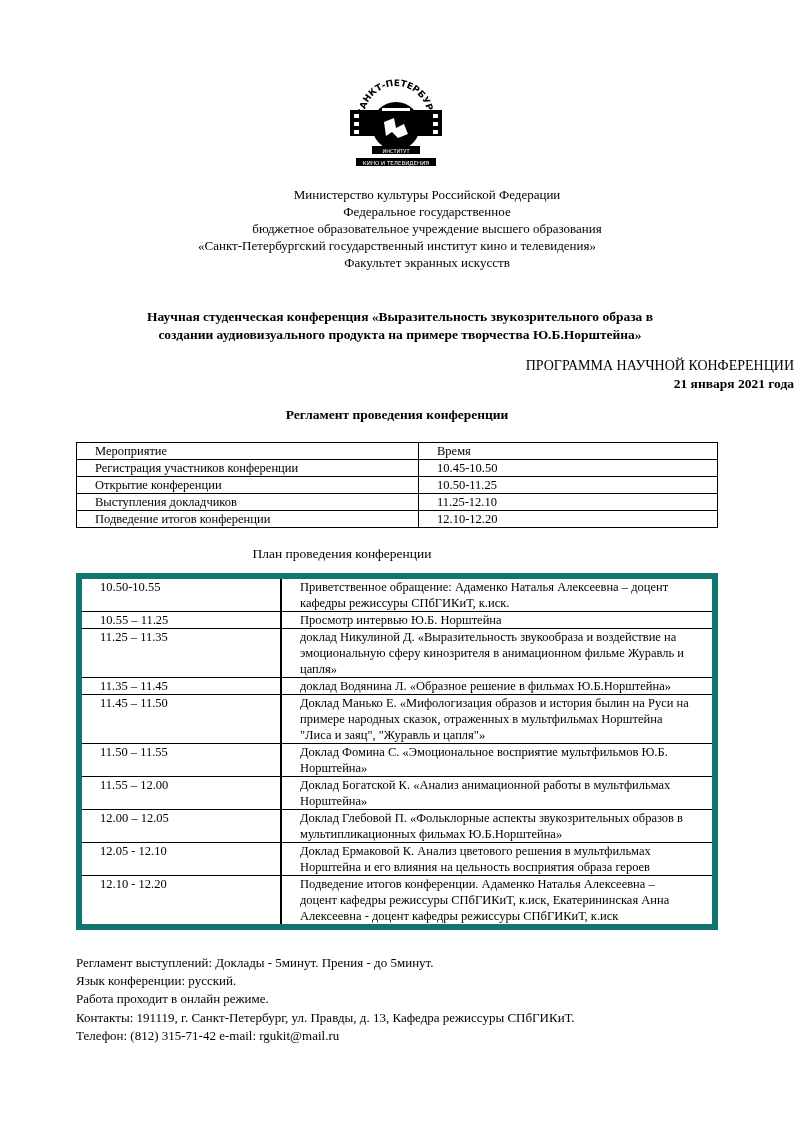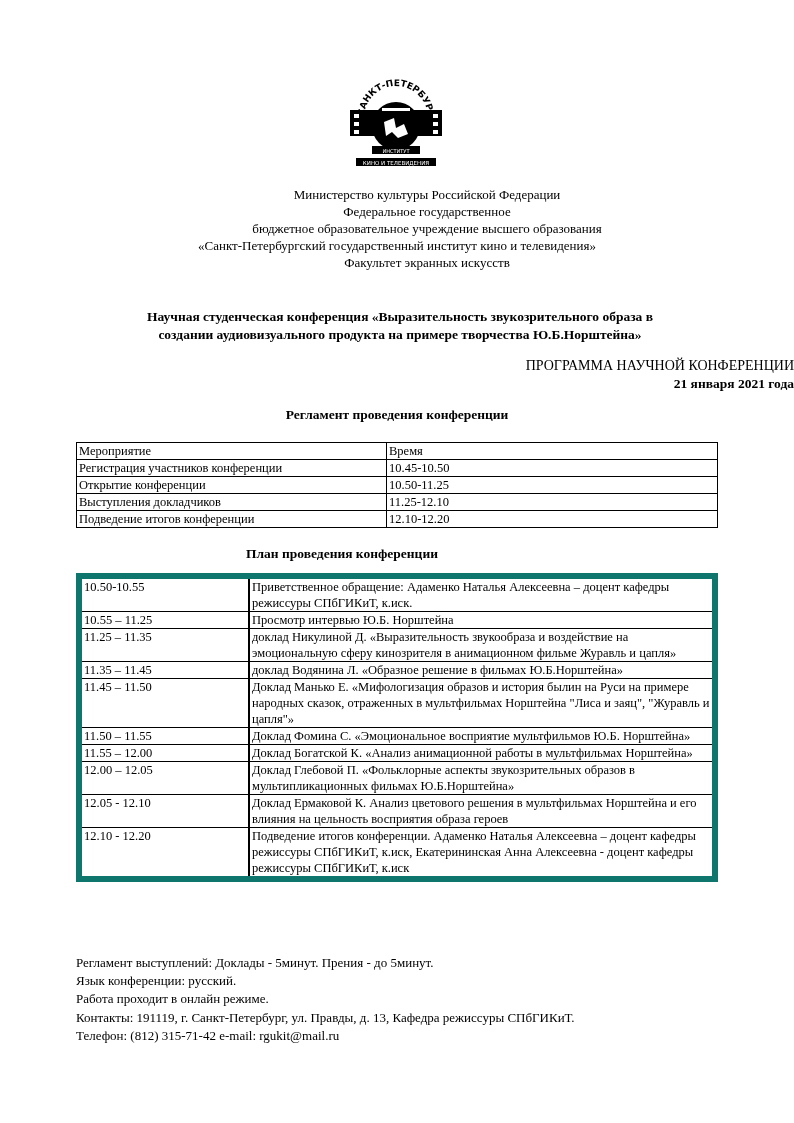--- a/index.html
+++ b/index.html
@@ -12,26 +12,26 @@
     .conf-title { position: absolute; left: 80px; top: 308px; width: 640px; text-align: center;
                   font-weight: bold; font-size: 13.5px; line-height: 18px; }
     .prog-title { position: absolute; left: 0; top: 357px; width: 794px; text-align: right;
                   font-size: 14px; line-height: 17px; }
     .prog-date { position: absolute; left: 0; top: 375px; width: 794px; text-align: right;
                  font-weight: bold; font-size: 13.5px; line-height: 17px; }
     .reg-title { position: absolute; left: 0; top: 406px; width: 794px; text-align: center;
                  font-weight: bold; font-size: 13.5px; line-height: 17px; }
     table { border-collapse: collapse; position: absolute; }
     td { border: 1.5px solid #000; font-size: 12.5px; line-height: 16px; vertical-align: top;
-         padding: 0 2px; }
+         padding: 0 18px; }
     .t1 { left: 76px; top: 442px; width: 642px; }
     .t1 td { height: 16px; padding-top: 0; padding-bottom: 0; }
     .t1 td.c1 { width: 305px; }
     .plan-title { position: absolute; left: 0; top: 545px; width: 684px; text-align: center;
-                  font-weight: bold; font-size: 13.5px; line-height: 17px; }
+                  font-weight: normal; font-size: 13.5px; line-height: 17px; }
     .t2 { left: 76px; top: 573px; width: 642px; border: 6px solid #0f766e; }
     .t2 td { border-width: 1.5px 2px; }
     .t2 td.c1 { width: 162px; }
     .footer { position: absolute; left: 76px; top: 954px; font-size: 13px; line-height: 18.2px; }
   </style>
 </head>
 <body>
 
 <div class="logo">
   <svg width="100" height="96" viewBox="0 0 100 96">

